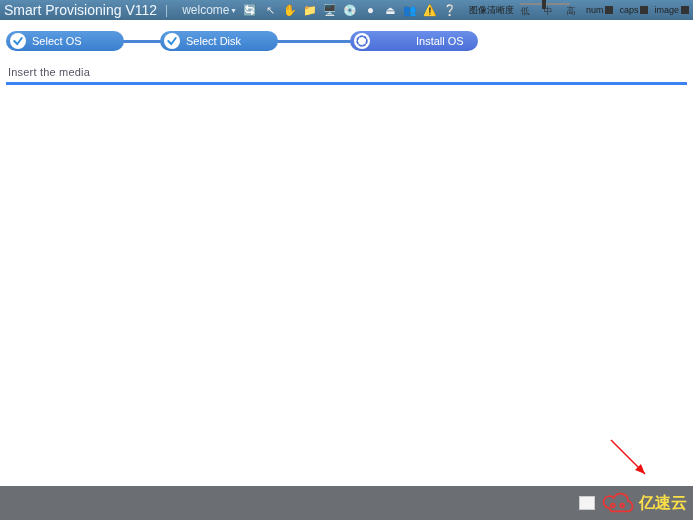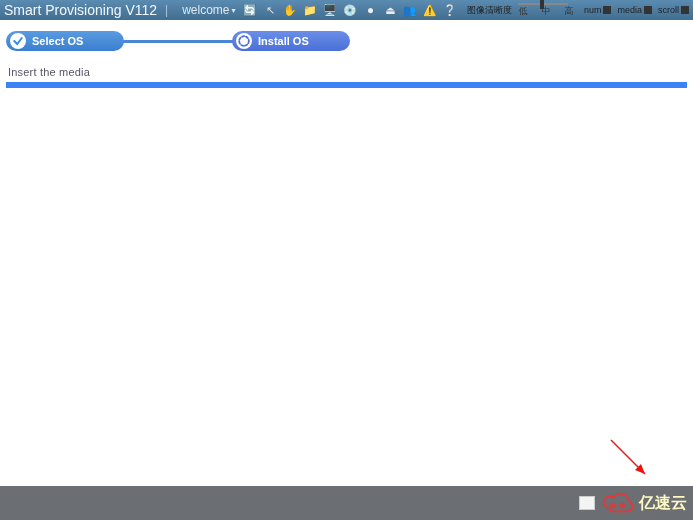--- a/index.html
+++ b/index.html
@@ -16,45 +16,45 @@
   .quality { display:flex; align-items:flex-end; gap:10px; margin-right:6px;}
   .quality .slider-track{ width:50px; height:2px; background:#888; position:relative; }
   .quality .slider-thumb{ position:absolute; top:-4px; left:22px; width:4px; height:10px; background:#333;}
   .indicator { display:flex; align-items:center; gap:2px; color:#222;}
   .indicator .box{ width:8px; height:8px; background:#333;}
   .cn-label{ font-size:9px; color:#222; text-align:right;}
   .quality-wrap{display:flex;flex-direction:column;align-items:center;margin-right:4px;}
   
   .wizard-area{ padding:8px 6px 0 6px;}
   .steps { display:flex; align-items:center; height:26px; position:relative;}
-  .step { display:flex; align-items:flex-end; position:relative;font-weight:bold;}
+  .step { display:flex; align-items:flex-end; position:relative;}
   .step-pill{
     display:flex; align-items:center; height:20px; border-radius:10px; padding:0 14px 0 4px; color:#fff;
     font-size:11px; position:relative; z-index:2; min-width:118px;
   }
   .step-done .step-pill{ background:linear-gradient(#5a9be0,#3a7fcf);}
-  .step-active .step-pill{ background:linear-gradient(#6a8ee8,#4a6fd8);}
+  .step-active .step-pill{ background:linear-gradient(#6a8ee8,#4a6fd8);gap:40px;}
   .step-icon{ width:16px; height:16px; border-radius:50%; background:#fff; display:flex; align-items:center; justify-content:center; margin-right:6px;}
   .step-done .step-icon svg path{ stroke:#2f8de0;}
   .step-active .step-icon svg circle{ stroke:#4a6fd8;}
   .connector{ flex:0 0 44px; height:3px; background:#4b86d6; border-radius:2px; position:relative; top:0; z-index:1; margin:0 -4px;}
   .steps .tail{ flex:1; height:3px; background:transparent;}
   
   .panel{ margin:8px 6px 0 6px; }
-  .panel-title{ font-size:11px; color:#556; padding:4px 2px; border-bottom:6px solid #3b82f6; letter-spacing:.2px;}
+  .panel-title{ font-size:11px; color:#556; padding:4px 2px; border-bottom:3px solid #3b82f6; letter-spacing:.2px;}
   .panel-body{ border:1px solid #e4e7ec; border-top:none; border-radius:2px; background:#fff; padding:10px 14px 22px 14px; min-height:170px; box-shadow:0 1px 2px rgba(0,0,0,0.04) inset;}
   .instruction{ font-size:11px; color:#333; margin:2px 0 8px 8px;}
   .cd-illus{ margin-left:10px; }
   .cd-illus svg{ width:185px; height:130px;}
   
   .footer{ position:absolute; bottom:0; left:0; width:100%; height:34px; background:#6b6f74; display:flex; align-items:center; justify-content:flex-end; padding-right:6px;}
   .footer .checkbox{ width:16px; height:14px; border:1px solid #ccc; background:#f4f4f4; margin-right:6px;}
   .watermark{ display:flex; align-items:center; gap:4px; color:#e33;}
   .watermark .logo{ width:34px; height:24px; position:relative;}
-  .watermark .txt{ font-size:16px; font-weight:600; color:#fef9c3; font-family:"Microsoft YaHei",sans-serif;}
+  .watermark .txt{ font-size:16px; font-weight:600; color:#fde047; font-family:"Microsoft YaHei",sans-serif;}
   .arrow-annot{ position:absolute; right:38px; bottom:36px; width:50px; height:50px; pointer-events:none;}
   .arrow-annot svg{ width:100%; height:100%;}
 </style>
 </head>
 <body>
 
 <div class="topbar">
   <span class="app-title">Smart Provisioning V112</span>
   <span class="divider-pipe">|</span>
   <span class="welcome">
@@ -88,44 +88,54 @@
         <span>低</span>
         <span>中</span>
         <span>高</span>
       </div>
     </div>
     <span class="indicator">
       <span>num</span>
         <span class="box"></span>
     </span>
     <span class="indicator">
-      <span>media</span>
+      <span>caps</span>
         <span class="box"></span>
     </span>
     <span class="indicator">
-      <span>scroll</span>
+      <span>image</span>
         <span class="box"></span>
     </span>
   </div>
 </div>
 
 <div class="wizard-area">
   <div class="steps">
     <div class="step step-done">
       <div class="step-pill">
         <span class="step-icon">
           <svg viewBox="0 0 16 16" width="12" height="12">
               <path d="M3 8 L7 12 L13 4" fill="none" stroke="#2f8de0" stroke-width="2.5" stroke-linecap="round"></path>
             </svg>
         </span>
         <span>Select OS</span>
       </div>
     </div>
     <div class="connector"></div>
 
+    <div class="step step-done">
+      <div class="step-pill">
+        <span class="step-icon">
+          <svg viewBox="0 0 16 16" width="12" height="12">
+              <path d="M3 8 L7 12 L13 4" fill="none" stroke="#2f8de0" stroke-width="2.5" stroke-linecap="round"></path>
+            </svg>
+        </span>
+        <span>Select Disk</span>
+      </div>
+    </div>
     <div class="connector"></div>
 
     <div class="connector"></div>
 
     <div class="step step-active">
       <div class="step-pill">
         <span class="step-icon">
           <svg viewBox="0 0 16 16" width="14" height="14">
             <circle cx="8" cy="8" r="5.5" fill="none" stroke="#4a6fd8" stroke-width="2" stroke-dasharray="2.6 2" stroke-linecap="round"></circle>
           </svg>

